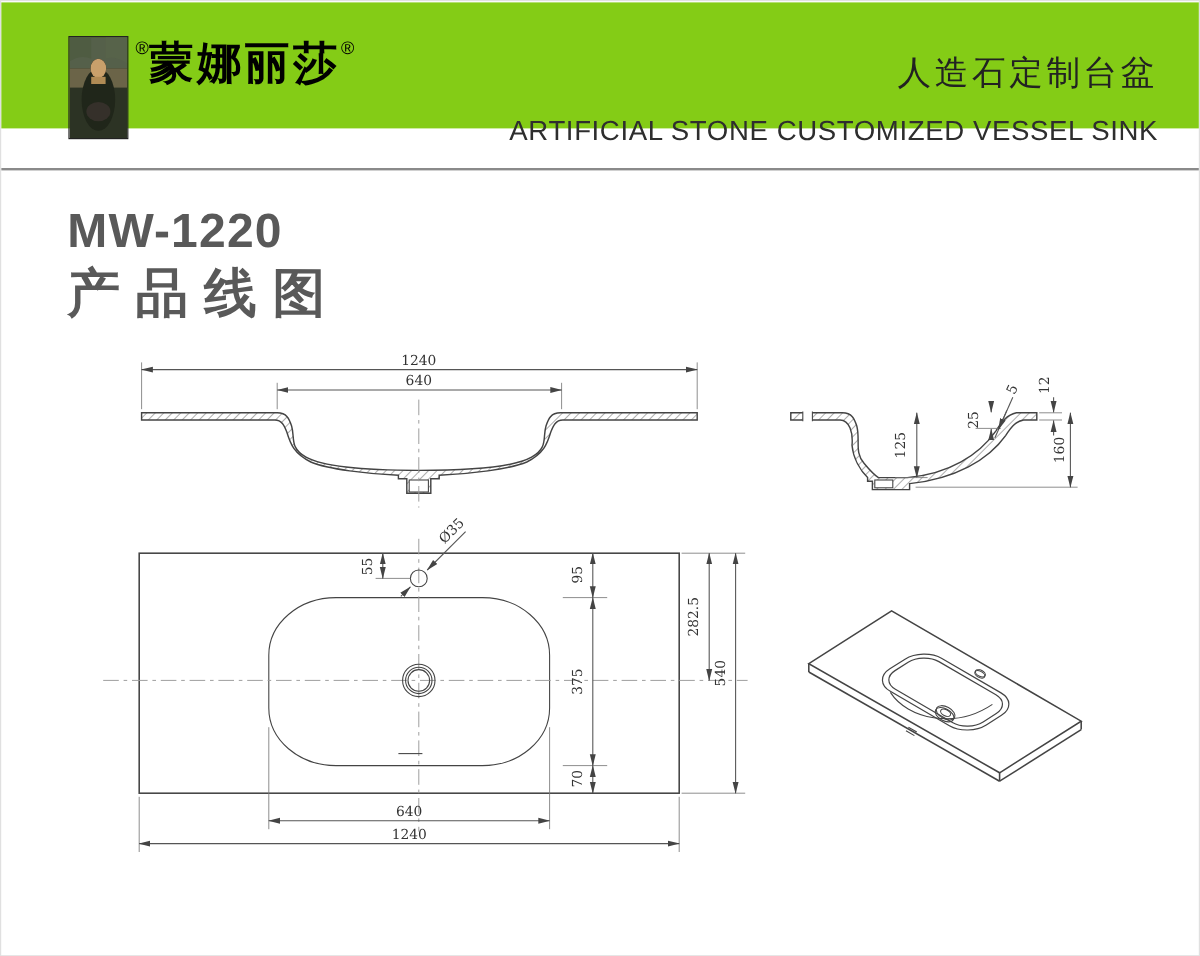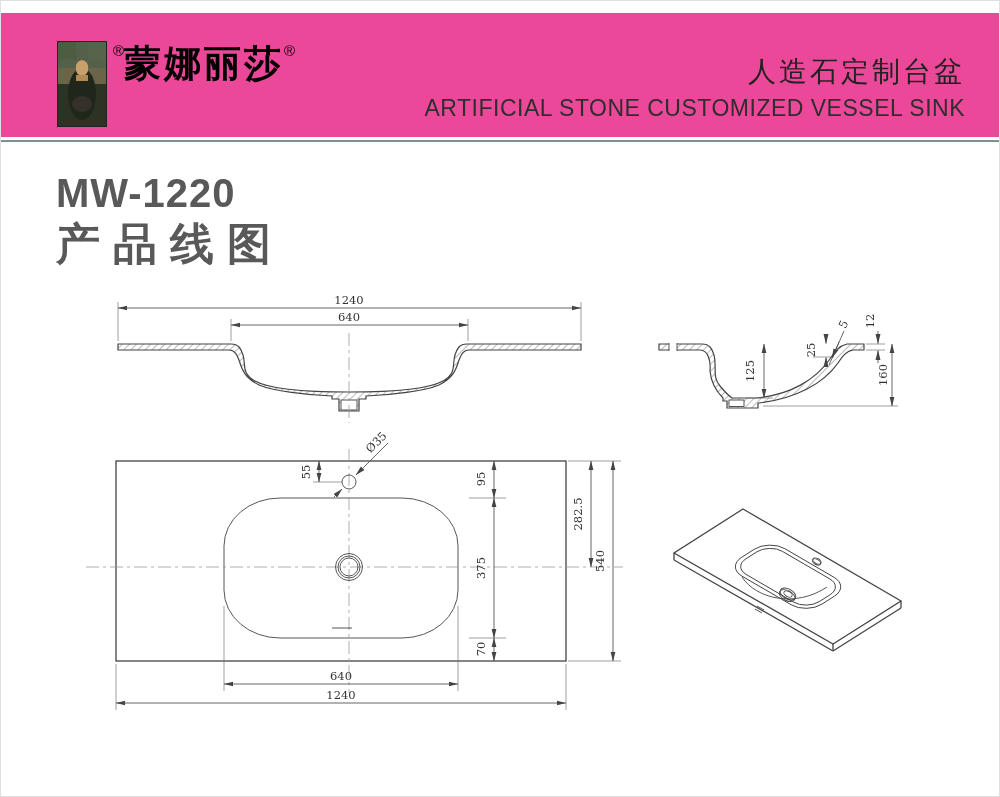--- a/index.html
+++ b/index.html
@@ -1,27 +1,27 @@
 <!DOCTYPE html>
 <html><head>
 <meta charset="utf-8">
 <style>
   html,body{margin:0;padding:0;background:#fff;}
   body{width:1000px;height:797px;position:relative;font-family:"Liberation Sans",sans-serif;color:#1a1a1a;overflow:hidden;border:1px solid #e0e0e0;box-sizing:border-box;}
   
-  .header{position:absolute;left:0;top:12px;width:1000px;height:124px;background:#ec4899;}
+  .header{position:absolute;left:0;top:1px;width:1000px;height:105px;background:#84cc16;}
   .divider{position:absolute;left:0;top:139px;width:1000px;height:0;border-top:2px solid #8a8a8a;}
   .logo-img{position:absolute;left:56px;top:28px;width:48px;height:84px;border:1px solid #222;}
   .brand-cn-row{position:absolute;left:112px;top:26px;white-space:nowrap;}
   .brand-cn{font-size:37px;font-weight:bold;letter-spacing:3px;color:#000;font-family:"DejaVu Sans",sans-serif;}
   .reg{font-size:15px;vertical-align:20px;font-weight:normal;color:#000;}
   .brand-en{position:absolute;left:118px;top:76px;width:185px;text-align:center;font-family:"Liberation Serif",serif;font-weight:bold;font-size:31px;word-spacing:18px;color:#000;}
   .head-right{position:absolute;right:36px;top:40px;text-align:right;}
   .prod-cn{font-size:28px;letter-spacing:3px;color:#222;font-family:Liberation Serif, serif;}
-  .prod-en{margin-top:4px;font-size:23px;letter-spacing:0.5px;color:#2e2e2e;font-weight:400;}
+  .prod-en{margin-top:16px;font-size:23px;letter-spacing:0.5px;color:#2e2e2e;font-weight:400;}
   
   .model-no{position:absolute;left:55px;top:170px;font-size:40px;font-weight:bold;color:#595959;letter-spacing:1px;}
   .subtitle{position:absolute;left:55px;top:214px;font-size:44px;font-weight:bold;color:#595959;letter-spacing:13px;font-family:"DejaVu Sans",sans-serif;}
   
   .sheet{position:absolute;left:0;top:280px;}
   .outline{stroke:#444;stroke-width:1.3;fill:none;}
   .material{stroke:#444;stroke-width:1.2;fill:url(#hatch);}
   .thin{stroke:#444;stroke-width:0.9;fill:none;}
   .dim{stroke:#555;stroke-width:0.9;fill:none;}
   .ext{stroke:#777;stroke-width:0.7;fill:none;}

